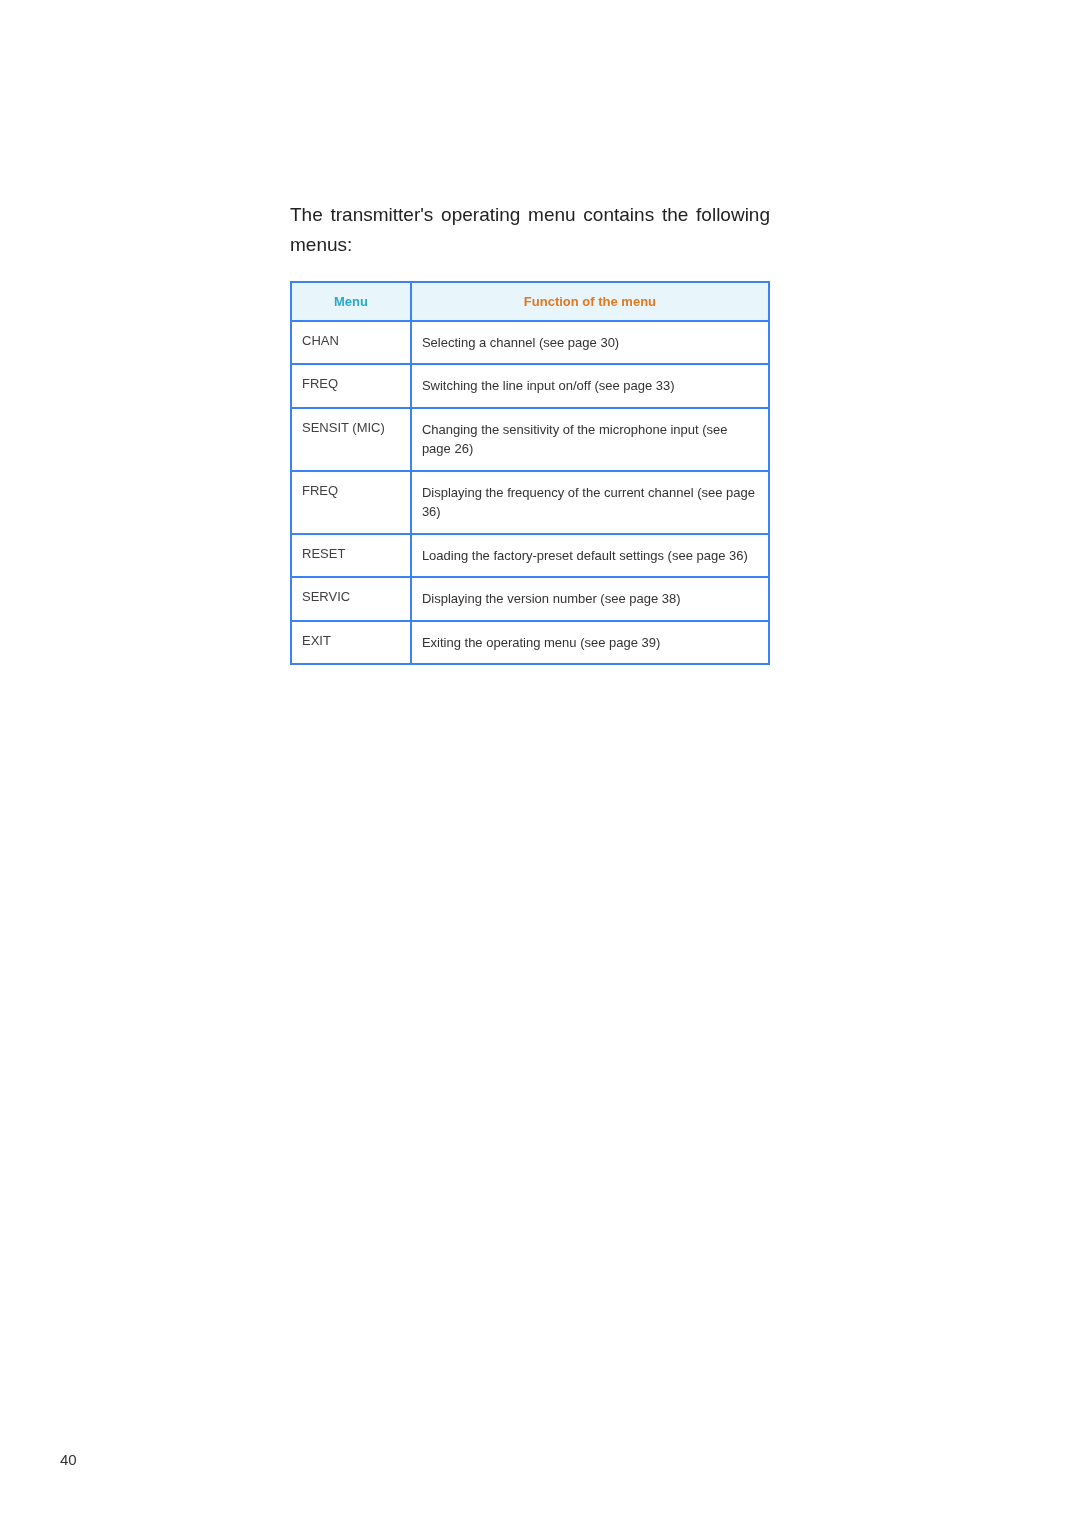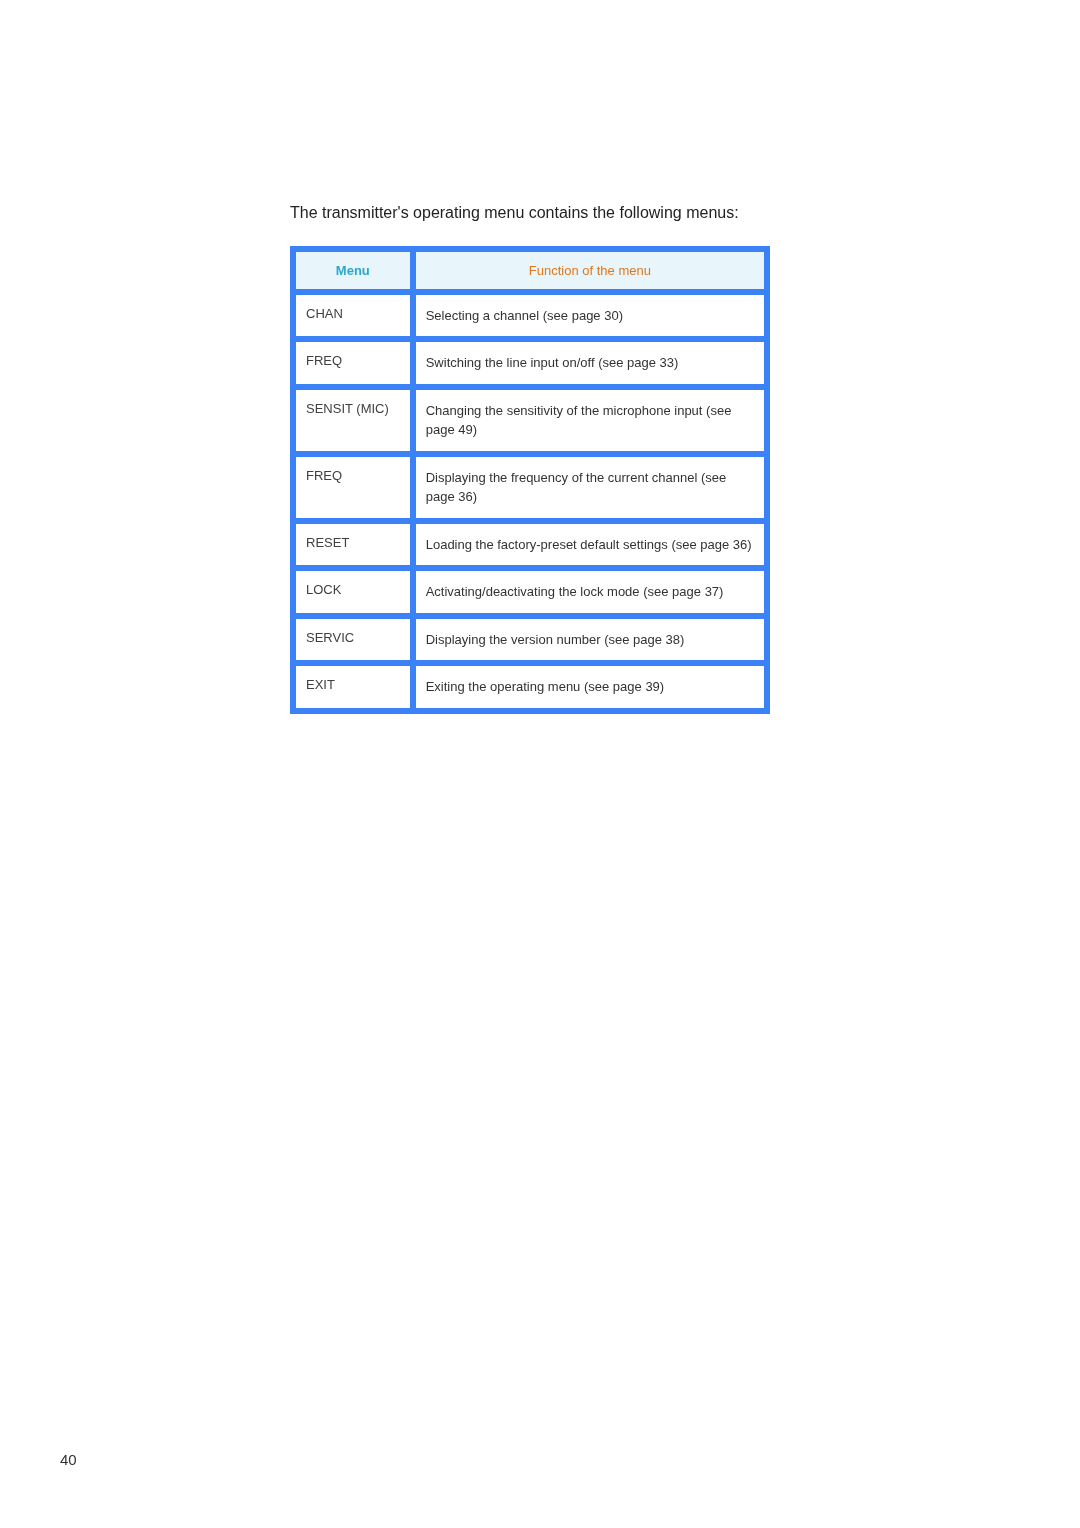--- a/index.html
+++ b/index.html
@@ -16,55 +16,55 @@
       font-size: 14px;
       color: #222222;
       position: relative;
     }
 
     .page-content {
       padding: 200px 60px 60px 290px;
     }
 
     .intro-text {
-      font-size: 16px;
+      font-size: 19px;
       line-height: 1.6;
       margin-bottom: 20px;
       text-align: justify;
       max-width: 480px;
     }
 
     .menu-table {
       border-collapse: collapse;
       width: 480px;
       font-size: 13px;
     }
 
     .menu-table th,
     .menu-table td {
-      border: 6px solid #3b82f6;
+      border: 2px solid #3b82f6;
       padding: 11px 10px;
       vertical-align: top;
     }
 
     .menu-table thead th {
       background-color: #e8f6fb;
       color: #29a8cc;
       font-weight: bold;
       text-align: center;
     }
 
     .menu-table thead th.col-menu {
       width: 120px;
     }
 
     .menu-table thead th.col-function {
       width: 360px;
       color: #e07820;
-      font-weight: normal;
+      font-weight: bold;
     }
 
     .menu-table tbody td.menu-name {
       color: #404040;
       font-weight: normal;
       white-space: nowrap;
     }
 
     .menu-table tbody td.menu-desc {
       color: #333333;
@@ -98,33 +98,29 @@
     <tr>
           <td class="menu-name">CHAN</td>
           <td class="menu-desc">Selecting a channel (see page 30)</td>
         </tr>
         <tr>
           <td class="menu-name">FREQ</td>
           <td class="menu-desc">Switching the line input on/off (see page 33)</td>
         </tr>
         <tr>
           <td class="menu-name">SENSIT (MIC)</td>
-          <td class="menu-desc">Changing the sensitivity of the microphone input (see page 49)</td>
+          <td class="menu-desc">Changing the sensitivity of the microphone input (see page 26)</td>
         </tr>
         <tr>
           <td class="menu-name">FREQ</td>
           <td class="menu-desc">Displaying the frequency of the current channel (see page 36)</td>
         </tr>
         <tr>
           <td class="menu-name">RESET</td>
           <td class="menu-desc">Loading the factory-preset default settings (see page 36)</td>
-        </tr>
-        <tr>
-          <td class="menu-name">LOCK</td>
-          <td class="menu-desc">Activating/deactivating the lock mode (see page 37)</td>
         </tr>
         <tr>
           <td class="menu-name">SERVIC</td>
           <td class="menu-desc">Displaying the version number (see page 38)</td>
         </tr>
         <tr>
           <td class="menu-name">EXIT</td>
           <td class="menu-desc">Exiting the operating menu (see page 39)</td>
         </tr>
       </tbody>

